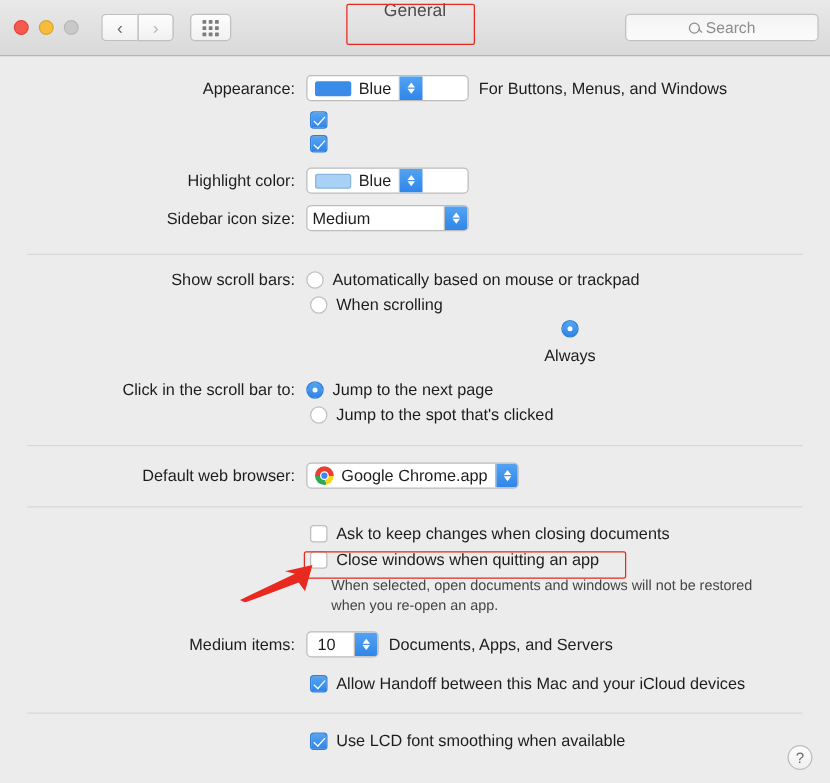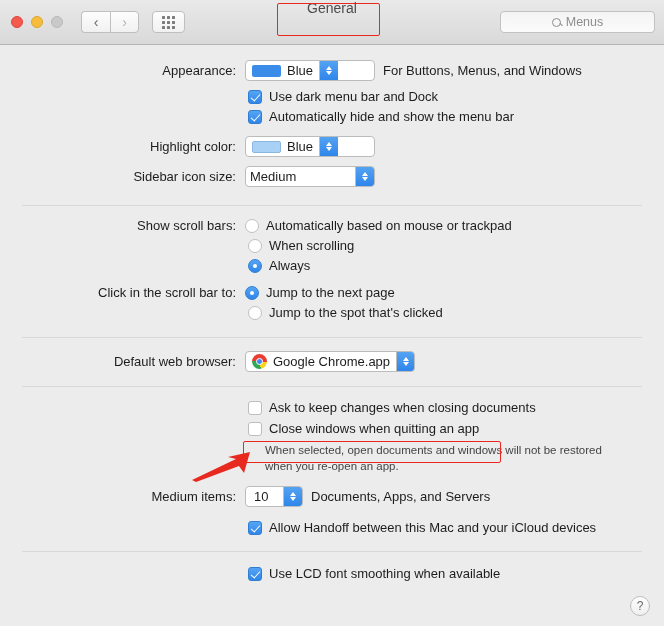--- a/index.html
+++ b/index.html
@@ -165,46 +165,44 @@
           <i></i>
           <i></i>
       </span>
     </div>
 
     <div class="title">General</div>
     <div class="title-box"></div>
 
     <div class="search">
       <span class="mag"></span>
-      <span class="ph">Menus</span>
+      <span class="ph">Search</span>
     </div>
   </div>
 
   <div class="content">
 
     <div class="row" style="margin-top:15px;">
       <div class="lbl">Appearance:</div>
       <div class="popup" style="width:130px;">
         <span class="swatch solid"></span>
         <span class="ptext">Blue</span>
         <span class="stepper">
           <span class="arrw up"></span>
             <span class="arrw down"></span>
         </span>
       </div>
       <span class="hint">For Buttons, Menus, and Windows</span>
     </div>
 
     <div class="row optrow" style="margin-top:8px; padding-left:248px;">
       <span class="ck on"></span>
-      <span class="txt">Use dark menu bar and Dock</span>
     </div>
     <div class="row optrow" style="margin-top:5px; padding-left:248px;">
       <span class="ck on"></span>
-      <span class="txt">Automatically hide and show the menu bar</span>
     </div>
 
     <div class="row" style="margin-top:12px;">
       <div class="lbl">Highlight color:</div>
       <div class="popup" style="width:130px;">
         <span class="swatch light"></span>
         <span class="ptext">Blue</span>
         <span class="stepper">
           <span class="arrw up"></span>
             <span class="arrw down"></span>
@@ -229,21 +227,21 @@
       <div class="lbl">Show scroll bars:</div>
       <div class="optrow">
         <span class="rd off"></span>
         <span class="txt">Automatically based on mouse or trackpad</span>
       </div>
     </div>
     <div class="row optrow" style="margin-top:5px; padding-left:248px;">
       <span class="rd off"></span>
       <span class="txt">When scrolling</span>
     </div>
-    <div class="row optrow" style="margin-top:5px; padding-left:248px;">
+    <div class="row optrow" style="margin-top:5px; padding-left:248px;flex-direction:column;">
       <span class="rd on"></span>
       <span class="txt">Always</span>
     </div>
 
     <div class="row" style="margin-top:12px;">
       <div class="lbl">Click in the scroll bar to:</div>
       <div class="optrow">
         <span class="rd on"></span>
         <span class="txt">Jump to the next page</span>
       </div>

